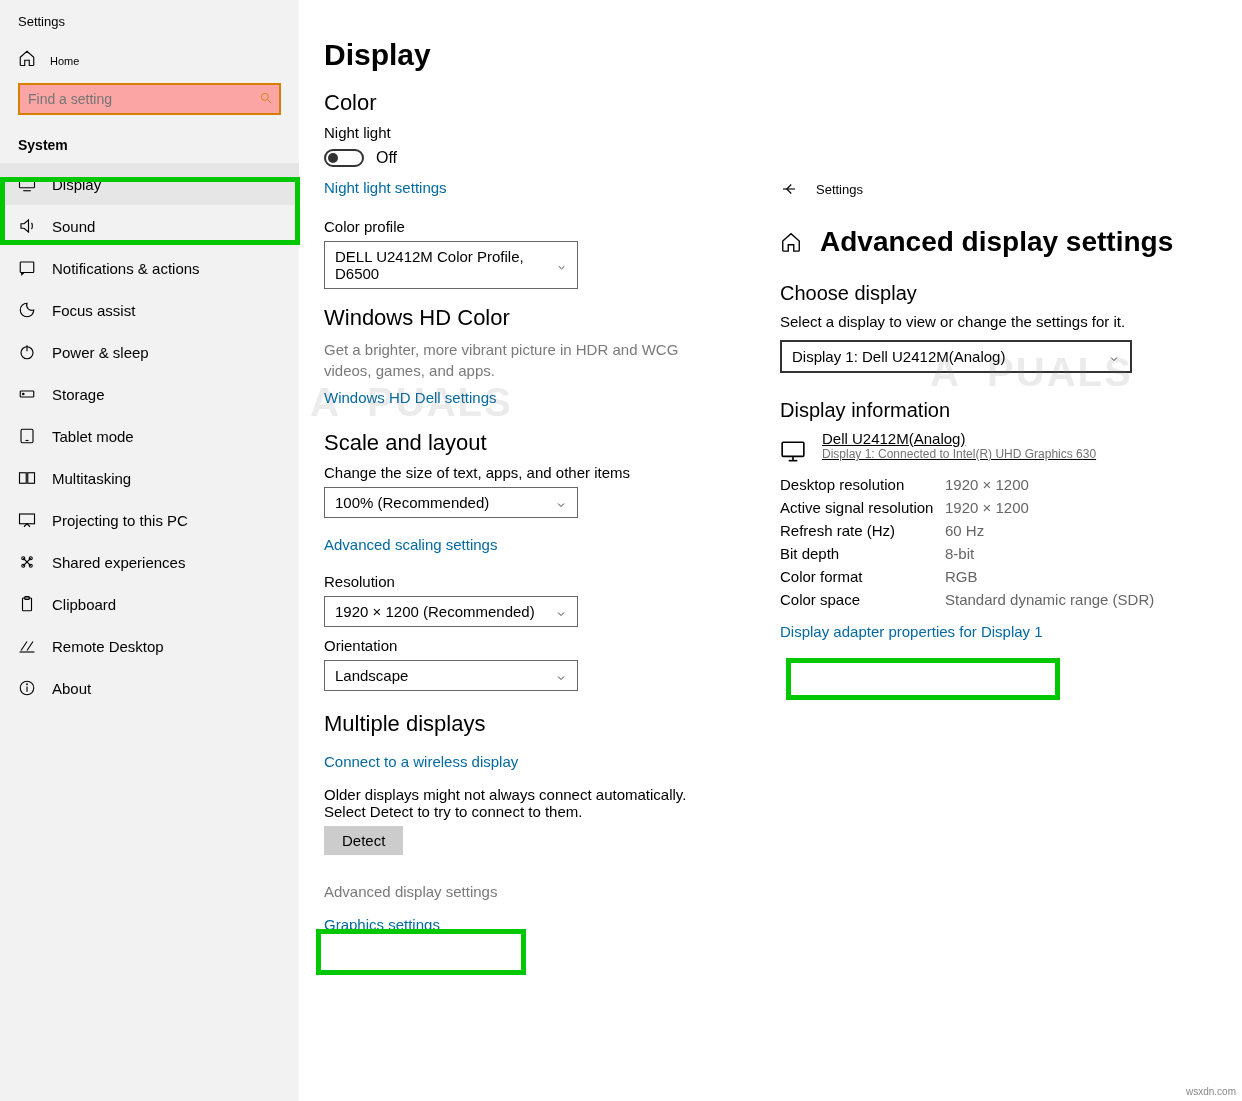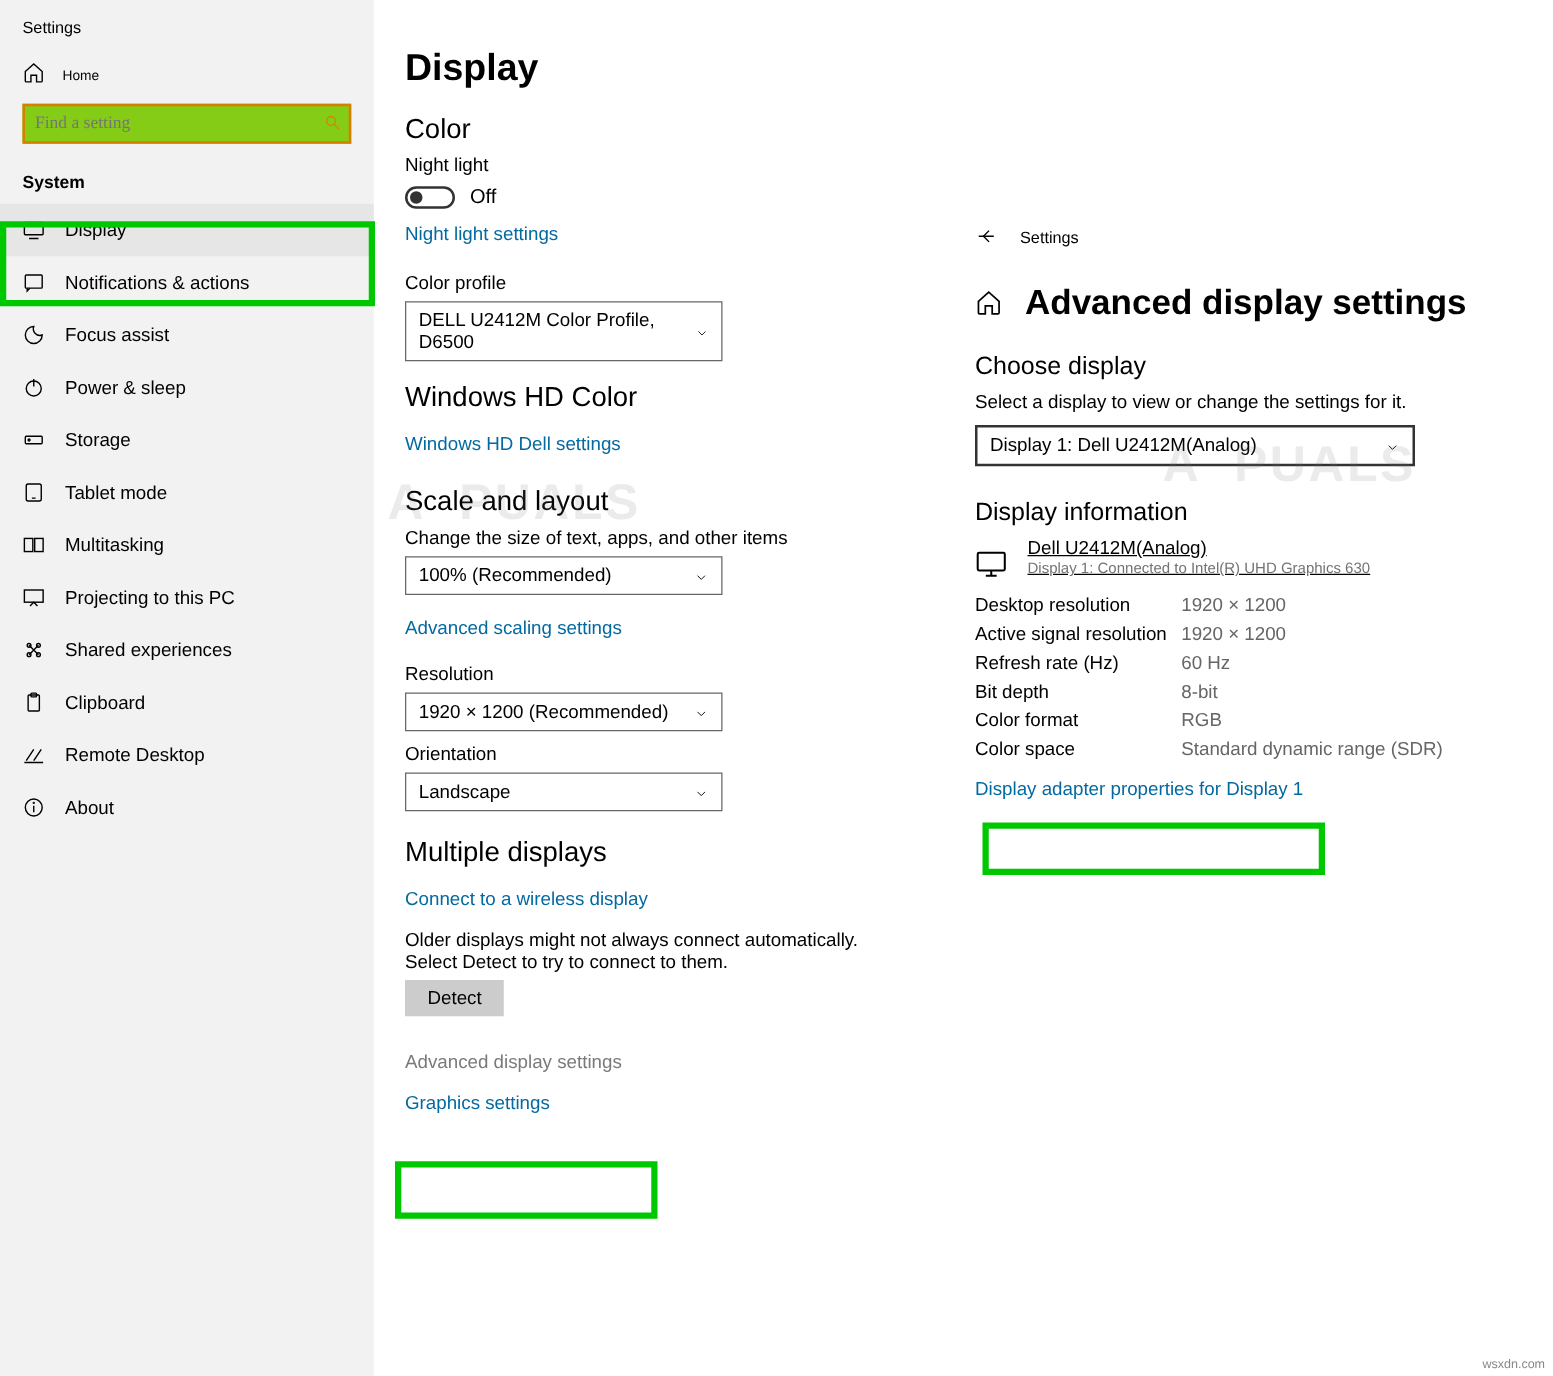--- a/index.html
+++ b/index.html
@@ -4,21 +4,21 @@
 <style>
   * { box-sizing: border-box; margin: 0; padding: 0; font-family: "Segoe UI", Arial, sans-serif; }
   body { background: #fff; width: 1242px; height: 1101px; overflow: hidden; position: relative; }
   .app { display: flex; height: 100%; }
   .sidebar { width: 300px; background: #f2f2f2; padding-top: 10px; border-right: 1px solid #fff; }
   .sidebar-title { font-size: 13px; padding: 4px 18px 10px; color: #000; }
   .home-row { display: flex; align-items: center; padding: 10px 18px; gap: 14px; }
   .home-row .icon { width: 18px; height: 18px; }
   .home-row span.label { font-size: 11px; }
   .search-wrap { margin: 6px 18px 16px; }
-  .search { width: 100%; border: 2px solid #d67f00; background: #84cc16; font-size: 14px; padding: 6px 46px 6px 8px; color: #555; font-family: Liberation Serif, serif; }
+  .search { width: 100%; border: 2px solid #d67f00; background: #fca5a5; font-size: 14px; padding: 6px 46px 6px 8px; color: #555; }
   .search-wrap { position: relative; }
   .search-icon { position: absolute; right: 8px; top: 8px; width: 14px; height: 14px; color: #d67f00; }
   .section-label { font-weight: 600; font-size: 14px; padding: 6px 18px 10px; }
   .nav-item { display: flex; align-items: center; gap: 16px; padding: 12px 18px; font-size: 15px; color: #000; cursor: pointer; }
   .nav-item .icon { width: 18px; height: 18px; flex-shrink: 0; }
   .nav-item.active { background: #e6e6e6; }
   .highlight-box-1 { position: absolute; left: 0; top: 177px; width: 300px; height: 68px; border: 5px solid #00c800; pointer-events: none; }
   .main { flex: 1; padding: 38px 30px 0 24px; overflow: hidden; position: relative; }
   h1.page-title { font-weight: 600; font-size: 30px; margin-bottom: 18px; }
   h2.section { font-weight: 400; font-size: 22px; margin: 10px 0 8px; }
@@ -86,20 +86,27 @@
 
     <div class="nav-item active">
       <span class="icon"><svg viewBox="0 0 24 24">
             <rect x="2" y="4" width="20" height="13" rx="1"></rect>
             <line x1="7" y1="21" x2="17" y2="21"></line>
           </svg></span>
       <span>Display</span>
     </div>
     <div class="nav-item">
       <span class="icon"><svg viewBox="0 0 24 24">
+            <path d="M4 9v6h4l6 5V4l-6 5H4z"></path>
+            <path d="M18 8c1.5 1.5 1.5 6.5 0 8"></path>
+          </svg></span>
+      <span>Sound</span>
+    </div>
+    <div class="nav-item">
+      <span class="icon"><svg viewBox="0 0 24 24">
             <rect x="3" y="4" width="18" height="14" rx="1"></rect>
             <path d="M8 18l-3 3v-3"></path>
           </svg></span>
       <span>Notifications &amp; actions</span>
     </div>
     <div class="nav-item">
       <span class="icon"><svg viewBox="0 0 24 24">
             <path d="M12 3a9 9 0 1 0 9 9 7 7 0 0 1-9-9z"></path>
           </svg></span>
       <span>Focus assist</span>
@@ -186,20 +193,21 @@
 
     <div class="sublabel" style="margin-top:14px">Color profile</div>
     <div class="dropdown">
       <span>DELL U2412M Color Profile, D6500</span>
       <span class="chev"><svg viewBox="0 0 24 24">
             <path d="M6 9l6 6 6-6"></path>
           </svg></span>
     </div>
 
     <h2 class="section" style="margin-top:16px">Windows HD Color</h2>
+    <div class="muted" style="max-width:400px">Get a brighter, more vibrant picture in HDR and WCG videos, games, and apps.</div>
     <a class="link">Windows HD Dell settings</a>
 
     <h2 class="section" style="margin-top:16px">Scale and layout</h2>
     <div class="sublabel">Change the size of text, apps, and other items</div>
     <div class="dropdown">
       <span>100% (Recommended)</span>
       <span class="chev"><svg viewBox="0 0 24 24">
             <path d="M6 9l6 6 6-6"></path>
           </svg></span>
     </div>

